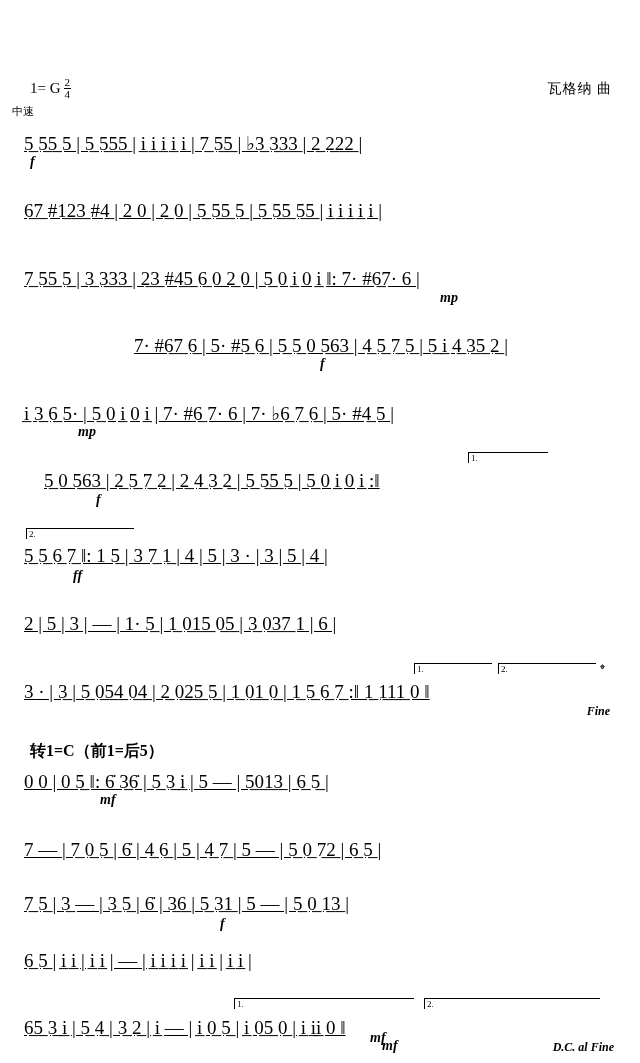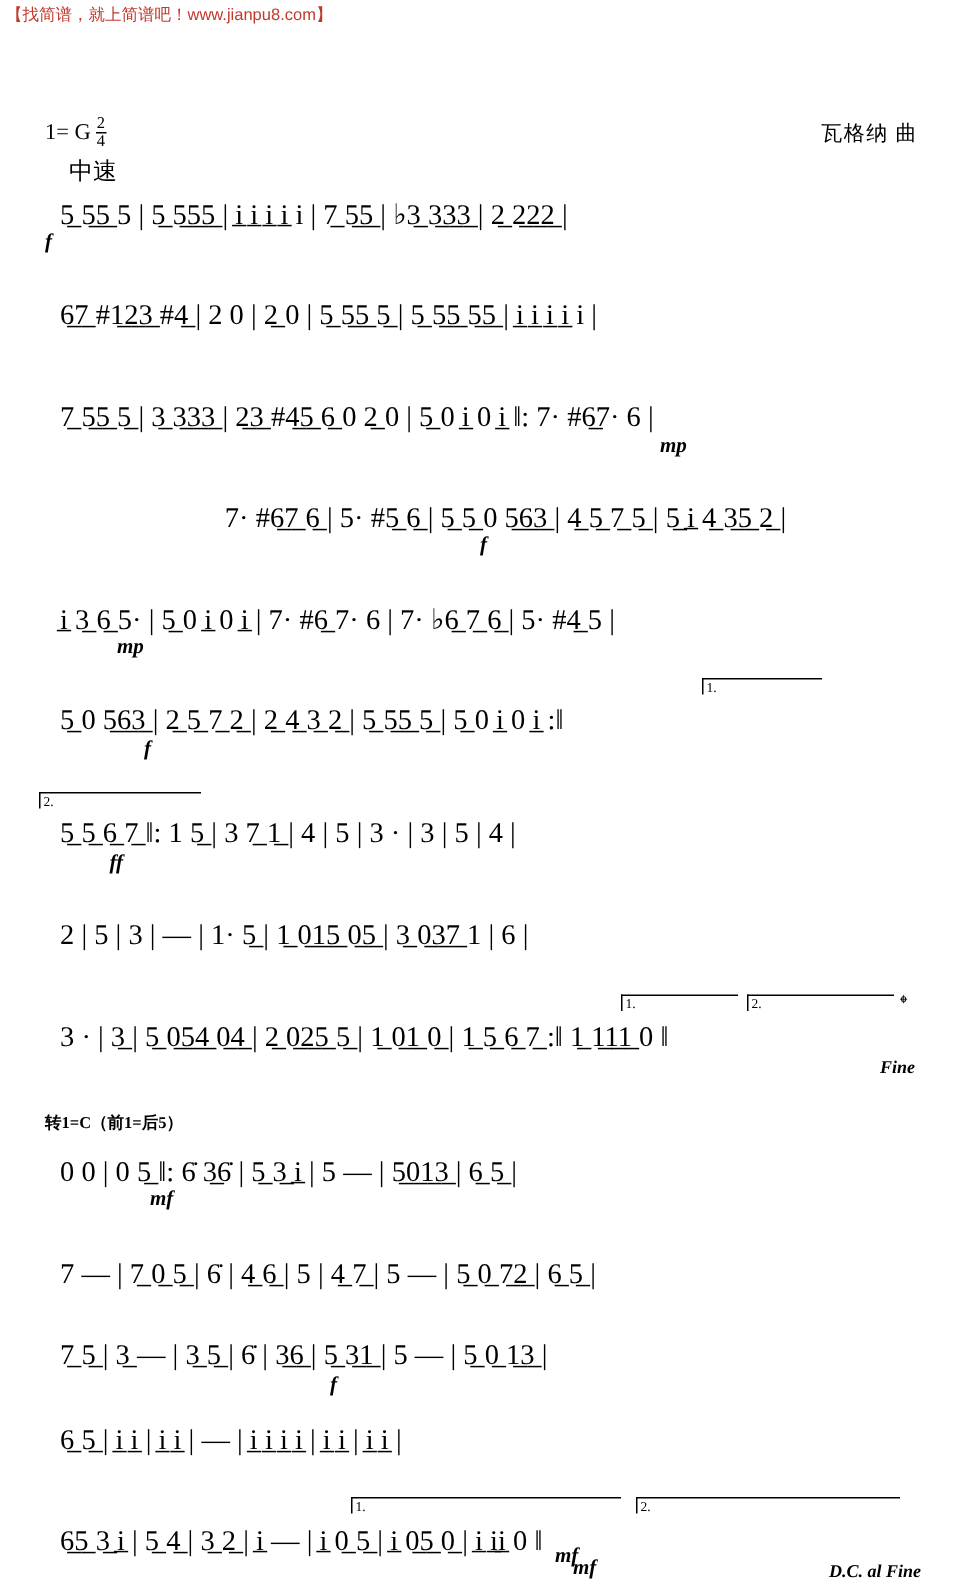--- a/index.html
+++ b/index.html
@@ -71,30 +71,30 @@
   .composer {
     position: absolute;
     right: 28px;
     top: 80px;
     font-size: 14px;
     font-family: "Liberation Serif", serif;
     letter-spacing: 1px;
   }
   .tempo {
     position: absolute;
-    left: 46px;
+    left: 12px;
     top: 104px;
-    font-size: 16px;
+    font-size: 11px;
     font-family: Liberation Serif, serif;
   }
   .transpose {
     position: absolute;
     left: 30px;
     top: 741px;
-    font-size: 11px;
+    font-size: 16px;
     font-weight: bold;
     font-family: "Liberation Serif", serif;
   }
   .fine {
     position: absolute;
     right: 30px;
     top: 704px;
     font-size: 12px;
     font-weight: bold;
     font-style: italic;
@@ -106,27 +106,28 @@
     top: 1040px;
     font-size: 12px;
     font-weight: bold;
     font-style: italic;
     font-family: "Liberation Serif", serif;
   }
 
   
   .row {
     position: absolute;
-    left: 40px;
+    left: 24px;
     width: 594px;
     height: 34px;
     font-family: "Liberation Serif", serif;
     font-size: 19px;
     white-space: nowrap;
     letter-spacing: 0px;
+    text-decoration: underline;
   }
   .row .notes {
     display: block;
     line-height: 32px;
   }
   .dyn {
     position: absolute;
     font-style: italic;
     font-weight: bold;
     font-family: "Liberation Serif", serif;
@@ -146,21 +147,20 @@
   .coda {
     position: absolute;
     font-size: 14px;
   }
 </style>
 </head>
 <body>
 
 <div class="sheet">
 
-  <div class="watermark">【找简谱，就上简谱吧！www.jianpu8.com】</div>
 
 
   <div class="key-sig">
     <span>1= G</span><span class="frac"><span class="num">2</span><span class="den">4</span></span>
   </div>
 
   <div class="composer">瓦格纳 曲</div>
   <div class="tempo">中速</div>
   <div class="transpose">转1=C（前1=后5）</div>
   <div class="fine">Fine</div>
@@ -175,21 +175,21 @@
       </div>
       <div class="row" style="top: 263px;">
         <span class="notes">7̲ 5̲5̲ 5̲ | 3̲ 3̲3̲3̲ | 2̲3̲ #4̲5̲ 6̲ 0 2̲ 0 | 5̲ 0 i̲ 0 i̲ ‖: 7· #6̲7· 6 |</span>
       </div>
       <div class="row" style="top: 330px; text-align: center;">
         <span class="notes">7· #6̲7̲ 6̲ | 5· #5̲ 6̲ | 5̲ 5̲ 0 5̲6̲3̲ | 4̲ 5̲ 7̲ 5̲ | 5̲ i̲ 4̲ 3̲5̲ 2̲ |</span>
       </div>
       <div class="row" style="top: 398px;">
         <span class="notes">i̲ 3̲ 6̲ 5· | 5̲ 0 i̲ 0 i̲ | 7· #6̲ 7· 6 | 7· ♭6̲ 7̲ 6̲ | 5· #4̲ 5 |</span>
       </div>
-      <div class="row" style="top: 465px;">
+      <div class="row" style="top: 465px; margin-left: 20px;">
         <span class="notes">5̲ 0 5̲6̲3̲ | 2̲ 5̲ 7̲ 2̲ | 2̲ 4̲ 3̲ 2̲ | 5̲ 5̲5̲ 5̲ | 5̲ 0 i̲ 0 i̲ :‖</span>
       </div>
       <div class="row" style="top: 540px;">
         <span class="notes">5̲ 5̲ 6̲ 7̲ ‖: 1 5̲ | 3 7̲ 1̲ | 4 | 5 | 3 · | 3 | 5 | 4 |</span>
       </div>
       <div class="row" style="top: 608px;">
         <span class="notes">2 | 5 | 3 | — | 1· 5̲ | 1̲ 0̲1̲5̲ 0̲5̲ | 3̲ 0̲3̲7̲ 1 | 6 |</span>
       </div>
       <div class="row" style="top: 676px;">
         <span class="notes">3 · | 3̲ | 5̲ 0̲5̲4̲ 0̲4̲ | 2̲ 0̲2̲5̲ 5̲ | 1̲ 0̲1̲ 0̲ | 1̲ 5̲ 6̲ 7̲ :‖ 1̲ 1̲1̲1̲ 0 ‖</span>

